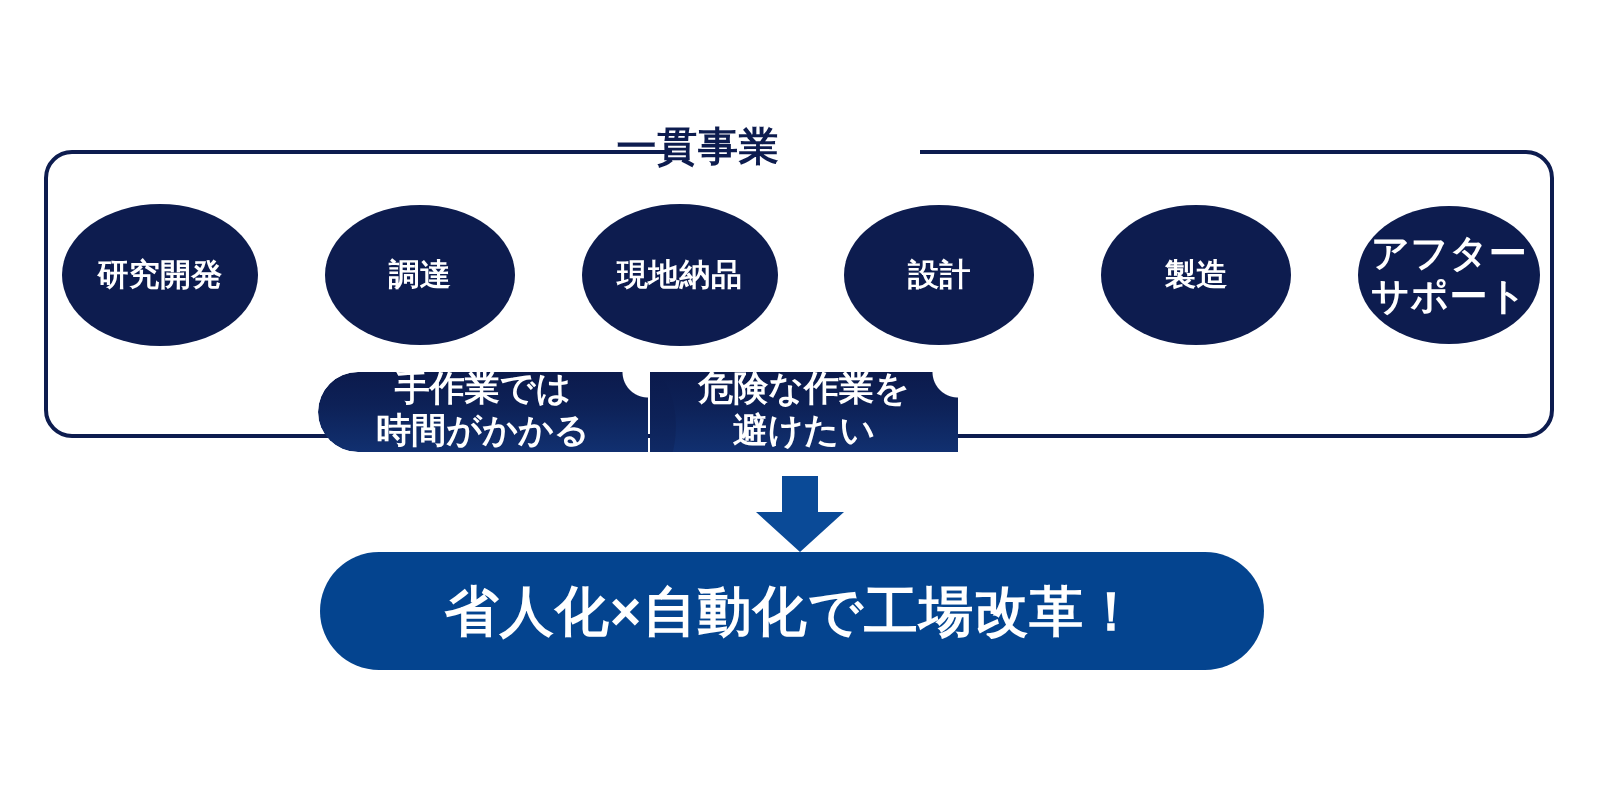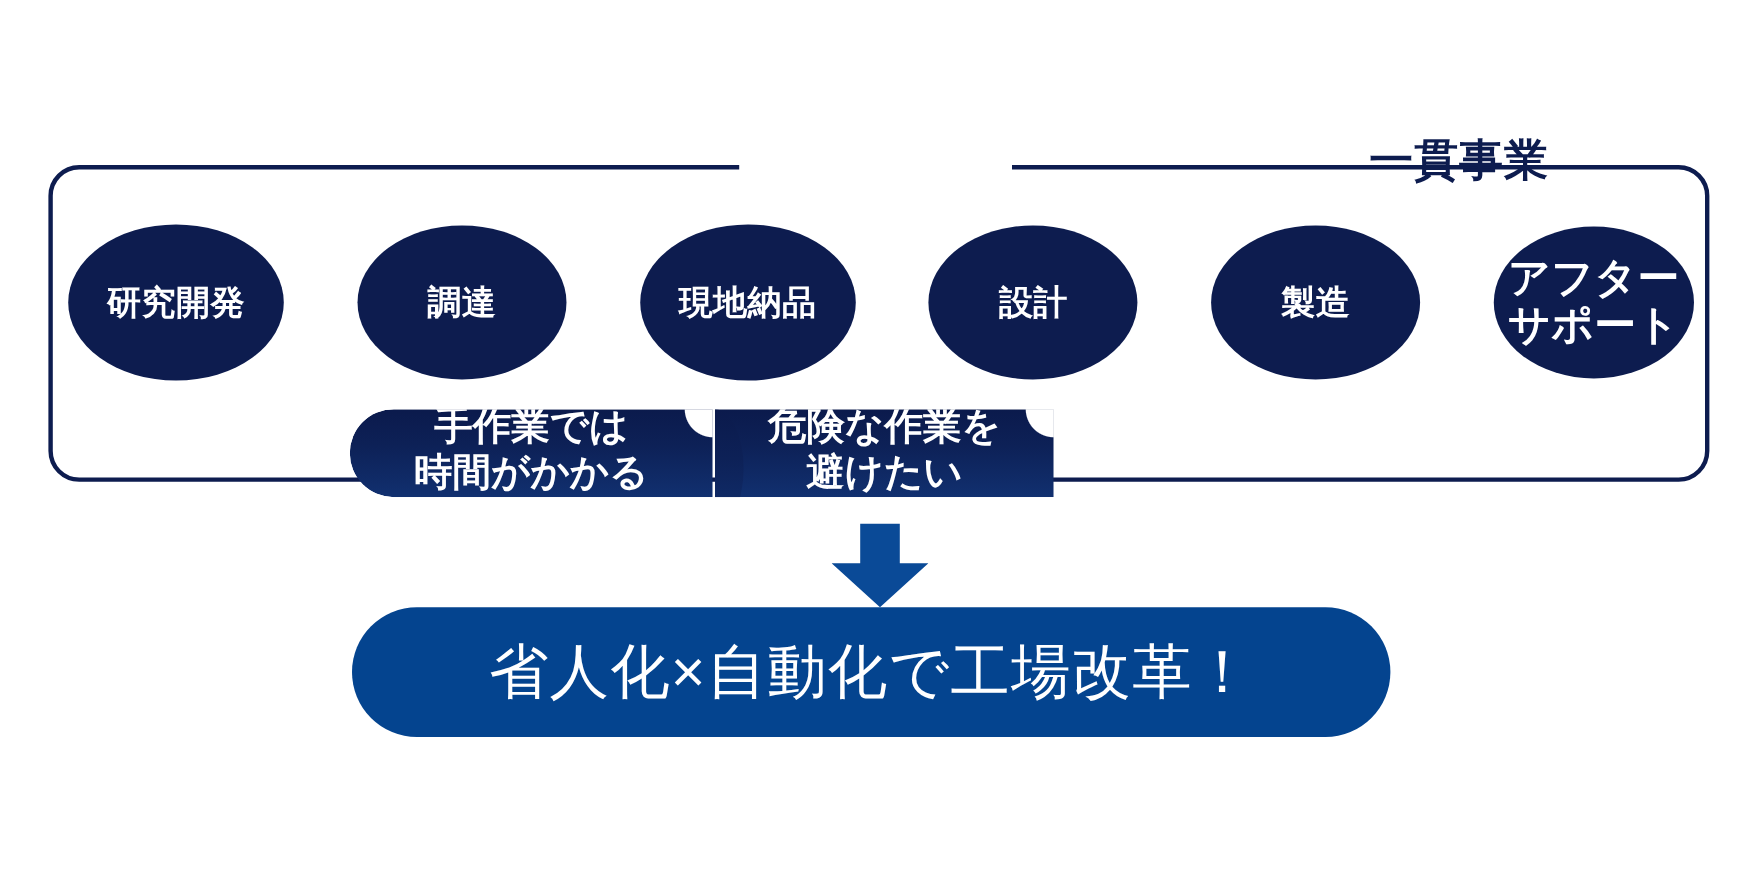--- a/index.html
+++ b/index.html
@@ -42,28 +42,27 @@
     width: 248px;
     height: 34px;
     background: #ffffff;
   }
 
   .section-title {
     position: absolute;
     left: 0;
     top: 126px;
     width: 1396px;
-    text-align: right;
+    text-align: center;
     font-size: 40px;
     font-weight: 700;
     letter-spacing: 0.02em;
     color: #0d1c4f;
     line-height: 1;
     white-space: nowrap;
-    padding-left: 12px;
   }
 
   
   .ellipse-row {
     position: absolute;
     left: 62px;
     top: 200px;
     width: 1478px;
     height: 150px;
     display: flex;
@@ -169,21 +168,21 @@
     width: 944px;
     height: 118px;
     background: #04448f;
     border-radius: 59px;
     display: flex;
     align-items: center;
     justify-content: center;
   }
   .banner-text {
     color: #ffffff;
-    font-weight: 400;
+    font-weight: 700;
     font-size: 54px;
     letter-spacing: 0.02em;
     line-height: 1;
     white-space: nowrap;
   }
 </style>
 </head>
 <body>
 
 <div id="stage">

